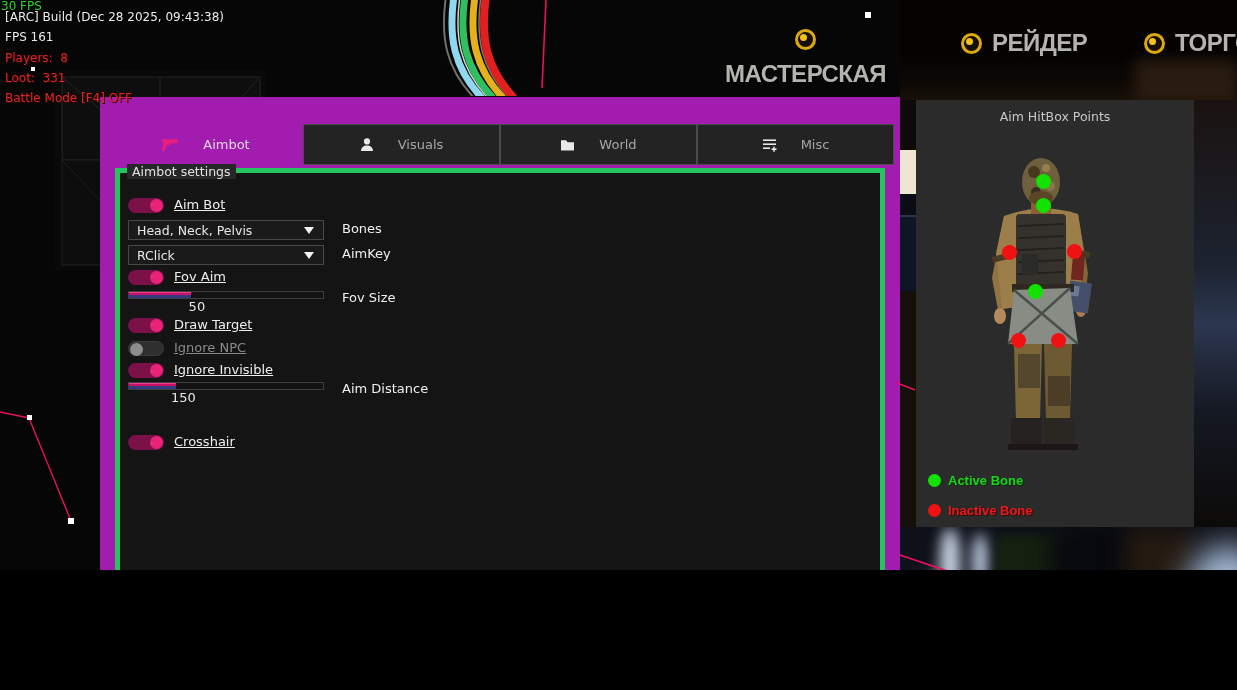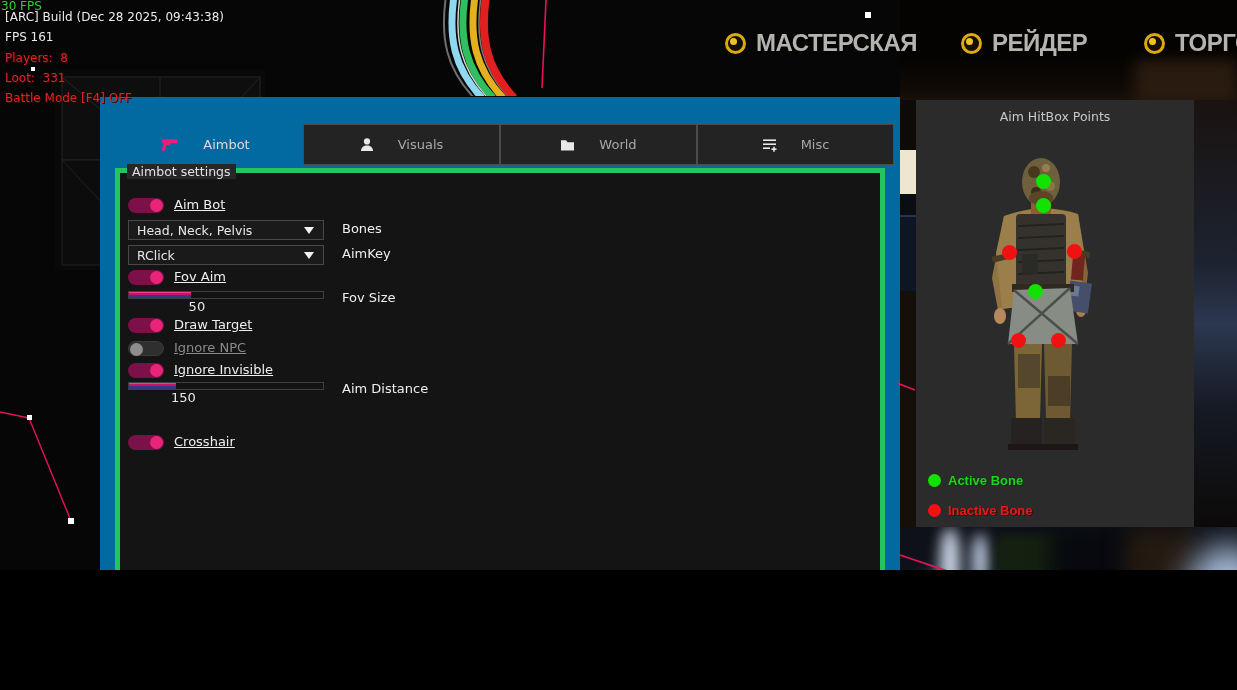--- a/index.html
+++ b/index.html
@@ -32,21 +32,21 @@
     letter-spacing:1px;background:rgba(18,14,9,.25);cursor:pointer;}
   .nav-item{position:absolute;z-index:20;top:29px;display:flex;align-items:center;gap:10px;}
   .nav-label{color:#b5b3ae;font-family:"Liberation Sans",sans-serif;font-weight:bold;font-size:24px;
     letter-spacing:-0.5px;text-shadow:1px 1px 2px #000;}
   .coin{width:21px;height:21px;border-radius:50%;background:#140e04;border:3px solid #dca90f;
     position:relative;flex:0 0 auto;}
   .coin::after{content:"";position:absolute;width:7px;height:7px;border-radius:50%;
     background:#f2c11c;top:2px;left:2px;}
 
   
-  .menu-panel{position:absolute;z-index:10;left:100px;top:97px;width:800px;height:593px;background:#0369a1;}
+  .menu-panel{position:absolute;z-index:10;left:100px;top:97px;width:800px;height:593px;background:#a21caf;}
   .tabs{position:absolute;left:8px;top:27px;width:786px;height:41px;display:flex;}
   .tab{flex:1 1 0;display:flex;align-items:center;justify-content:center;gap:24px;
     color:#a8a8a8;font-size:13px;cursor:pointer;}
   .tab.boxed{border:1px solid #4b4b4b;background:#232323;}
   .tab.active{color:#dcdcdc;}
   .tab svg{display:block;}
 
   .groupbox{position:absolute;left:15px;top:71px;width:770px;height:477px;
     border:5px solid #22c55e;background:#141414;}
   .group-title{position:absolute;top:-9px;left:7px;background:#272727;padding:0 5px;
@@ -151,21 +151,21 @@
   </svg>
 
   <div class="hud hud-green" style="left:1px;top:-1px;">30 FPS</div>
   <div class="hud hud-white" style="left:5px;top:10px;">[ARC] Build (Dec 28 2025, 09:43:38)</div>
   <div class="hud hud-white" style="left:5px;top:30px;">FPS 161</div>
   <div class="hud hud-red" style="left:5px;top:51px;">Players:  8</div>
   <div class="hud hud-red" style="left:5px;top:71px;">Loot:  331</div>
   <div class="hud hud-red" style="left:5px;top:91px;">Battle Mode [F4] OFF</div>
 
 
-  <div class="nav-item" style="left:725px;">
+  <div class="nav-item" style="left:725px;flex-direction:column;">
     <span class="coin"></span>
     <span class="nav-label">МАСТЕРСКАЯ</span>
   </div>
   <div class="nav-item" style="left:961px;">
     <span class="coin"></span>
     <span class="nav-label">РЕЙДЕР</span>
   </div>
   <div class="nav-item" style="left:1144px;">
     <span class="coin"></span>
     <span class="nav-label">ТОРГО</span>

